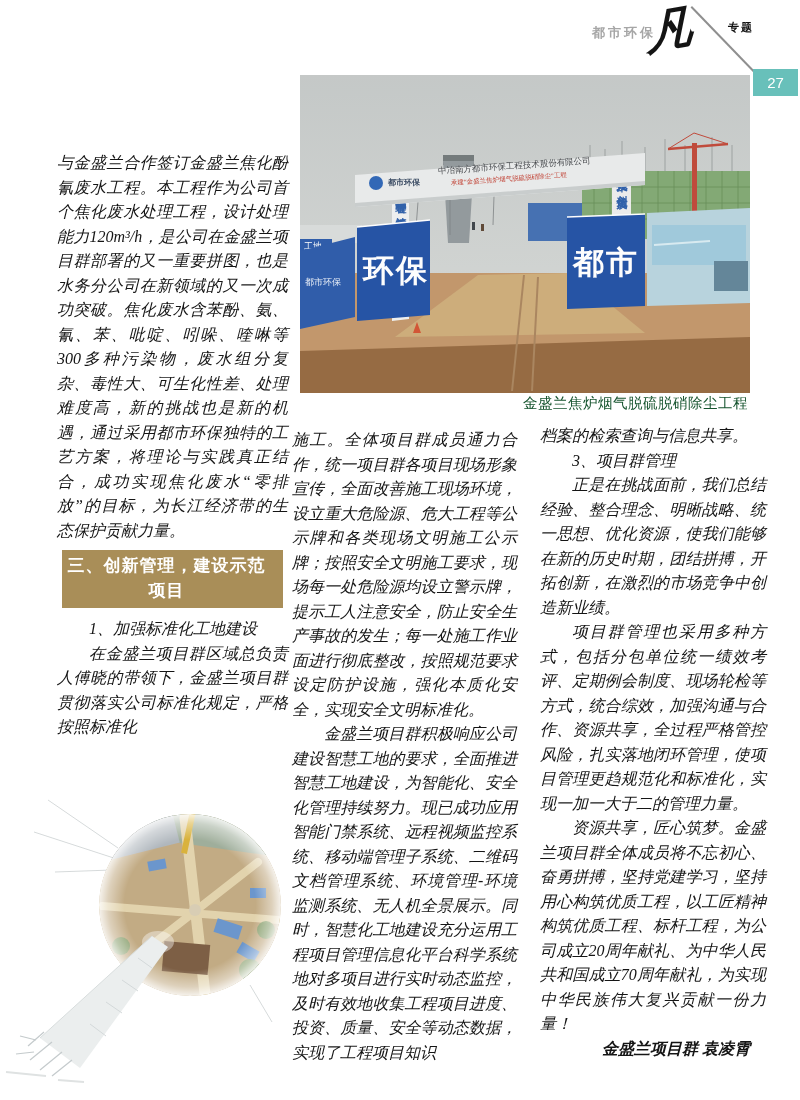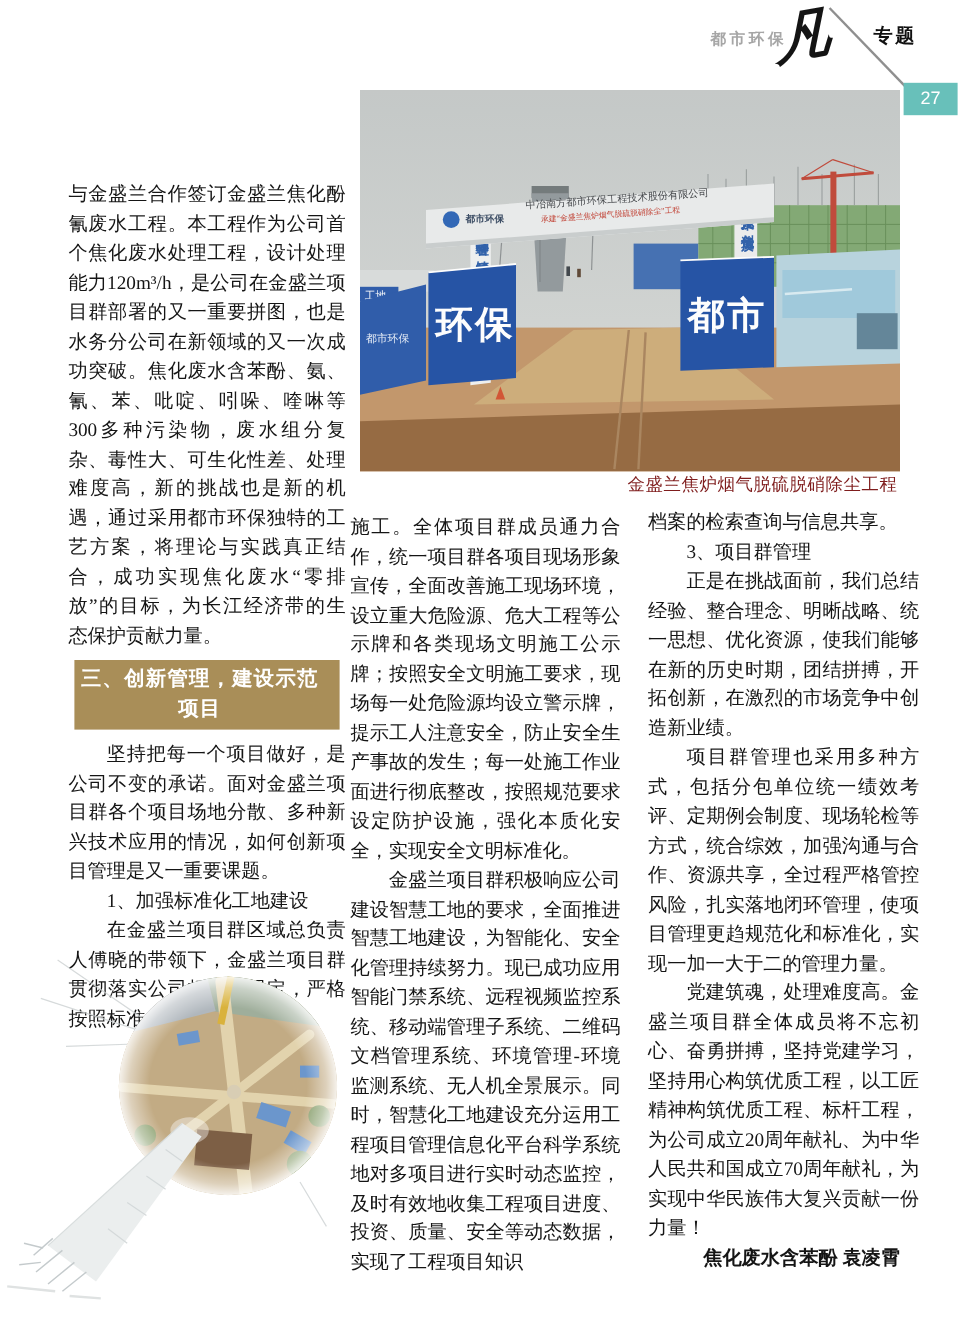--- a/index.html
+++ b/index.html
@@ -9,33 +9,33 @@
     overflow:hidden;
   }
   
   .hdr-brand{position:absolute;left:592px;top:24px;font-size:13px;color:#a6a6a6;
     letter-spacing:3px;font-weight:bold;}
   .hdr-glyph{position:absolute;left:646px;top:0px;font-size:46px;font-style:italic;
     font-weight:bold;color:#141414;transform:rotate(-10deg) skewX(-8deg);
     font-family:"DejaVu Serif",serif;}
   .hdr-line{position:absolute;left:692px;top:6px;width:96px;height:1.5px;background:#8f8f8f;
     transform:rotate(46deg);transform-origin:0 0;}
-  .hdr-topic{position:absolute;left:728px;top:20px;font-size:16px;font-weight:bold;color:#111;
+  .hdr-topic{position:absolute;left:728px;top:20px;font-size:11px;font-weight:bold;color:#111;
     font-family:"Liberation Sans","DejaVu Sans",sans-serif;letter-spacing:2px;}
   .hdr-badge{position:absolute;left:753px;top:69px;width:45px;height:27px;background:#68c0ba;
     color:#ffffff;font-size:15px;line-height:27px;text-align:center;
     font-family:"Liberation Sans","DejaVu Sans",sans-serif;}
   
   .photo{position:absolute;left:300px;top:75px;width:450px;height:318px;}
   .caption{position:absolute;left:300px;top:394px;width:448px;text-align:right;
-    font-size:14.5px;color:#7f1d1d;letter-spacing:0.5px;}
+    font-size:14.5px;color:#14532d;letter-spacing:0.5px;}
   
   .col{position:absolute;font-size:16px;line-height:24.5px;text-align:justify;
     text-justify:inter-ideograph;color:#151515;}
-  .col p{margin:0;}
+  .col p{margin:0;font-style:italic;}
   .col .ind{text-indent:2em;}
   .col-left{left:57px;top:151px;width:231px;}
   .col-mid{left:292px;top:428px;width:225px;}
   .col-right{left:540px;top:424px;width:226px;}
   .gold-heading{margin:7px 5px 9px 5px;padding:4px 12px 5px 0;background:#a98e58;color:#ffffff;
     text-align:center;font-weight:bold;font-size:17px;letter-spacing:1px;text-indent:0;}
   .sig{text-align:right;font-weight:bold;padding-right:16px;margin-top:2px;}
   
   .planet{position:absolute;left:0;top:770px;width:290px;height:330px;}
 </style>
@@ -160,37 +160,36 @@
 
   <polygon points="113,258 121,258 117,247" fill="#d2502e"></polygon>
 
   <rect x="0" y="0" width="450" height="318" fill="#cfd3d2" opacity="0.05"></rect>
 </svg>
 <div class="caption">金盛兰焦炉烟气脱硫脱硝除尘工程</div>
 
 <div class="col col-left">
   <p>与金盛兰合作签订金盛兰焦化酚氰废水工程。本工程作为公司首个焦化废水处理工程，设计处理能力120m³/h，是公司在金盛兰项目群部署的又一重要拼图，也是水务分公司在新领域的又一次成功突破。焦化废水含苯酚、氨、氰、苯、吡啶、吲哚、喹啉等300多种污染物，废水组分复杂、毒性大、可生化性差、处理难度高，新的挑战也是新的机遇，通过采用都市环保独特的工艺方案，将理论与实践真正结合，成功实现焦化废水“零排放”的目标，为长江经济带的生态保护贡献力量。</p>
   <div class="gold-heading">三、创新管理，建设示范项目</div>
-  <p class="ind">坚持把每一个项目做好，是公司不变的承诺。面对金盛兰项目群各个项目场地分散、多种新兴技术应用的情况，如何创新项目管理是又一重要课题。</p>
   <p class="ind">1、加强标准化工地建设</p>
   <p class="ind">在金盛兰项目群区域总负责人傅晓的带领下，金盛兰项目群贯彻落实公司标准化规定，严格按照标准化</p>
 </div>
 
 <div class="col col-mid">
   <p>施工。全体项目群成员通力合作，统一项目群各项目现场形象宣传，全面改善施工现场环境，设立重大危险源、危大工程等公示牌和各类现场文明施工公示牌；按照安全文明施工要求，现场每一处危险源均设立警示牌，提示工人注意安全，防止安全生产事故的发生；每一处施工作业面进行彻底整改，按照规范要求设定防护设施，强化本质化安全，实现安全文明标准化。</p>
   <p class="ind">金盛兰项目群积极响应公司建设智慧工地的要求，全面推进智慧工地建设，为智能化、安全化管理持续努力。现已成功应用智能门禁系统、远程视频监控系统、移动端管理子系统、二维码文档管理系统、环境管理-环境监测系统、无人机全景展示。同时，智慧化工地建设充分运用工程项目管理信息化平台科学系统地对多项目进行实时动态监控，及时有效地收集工程项目进度、投资、质量、安全等动态数据，实现了工程项目知识</p>
 </div>
 
 <div class="col col-right">
   <p>档案的检索查询与信息共享。</p>
   <p class="ind">3、项目群管理</p>
   <p class="ind">正是在挑战面前，我们总结经验、整合理念、明晰战略、统一思想、优化资源，使我们能够在新的历史时期，团结拼搏，开拓创新，在激烈的市场竞争中创造新业绩。</p>
   <p class="ind">项目群管理也采用多种方式，包括分包单位统一绩效考评、定期例会制度、现场轮检等方式，统合综效，加强沟通与合作、资源共享，全过程严格管控风险，扎实落地闭环管理，使项目管理更趋规范化和标准化，实现一加一大于二的管理力量。</p>
-  <p class="ind">党建筑魂，处理难度高。金盛兰项目群全体成员将不忘初心、奋勇拼搏，坚持党建学习，坚持用心构筑优质工程，以工匠精神构筑优质工程、标杆工程，为公司成立20周年献礼、为中华人民共和国成立70周年献礼，为实现中华民族伟大复兴贡献一份力量！</p>
-  <p class="sig">焦化废水含苯酚 袁凌霄</p>
+  <p class="ind">资源共享，匠心筑梦。金盛兰项目群全体成员将不忘初心、奋勇拼搏，坚持党建学习，坚持用心构筑优质工程，以工匠精神构筑优质工程、标杆工程，为公司成立20周年献礼、为中华人民共和国成立70周年献礼，为实现中华民族伟大复兴贡献一份力量！</p>
+  <p class="sig">金盛兰项目群 袁凌霄</p>
 </div>
 
 <svg class="planet" viewBox="0 0 290 330" xmlns="http://www.w3.org/2000/svg">
   <defs>
     <clipPath id="sph">
         <circle cx="190" cy="135" r="91"></circle>
       </clipPath>
     <radialGradient id="fade" cx="0.5" cy="0.5" r="0.5">
       <stop offset="0" stop-color="#ffffff" stop-opacity="0"></stop>
       <stop offset="0.72" stop-color="#ffffff" stop-opacity="0"></stop>

